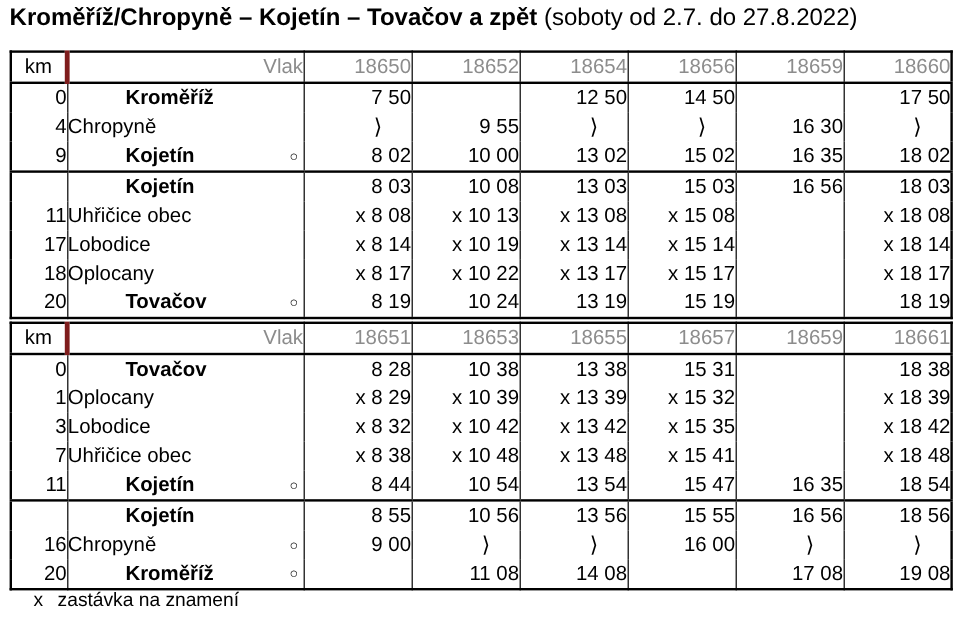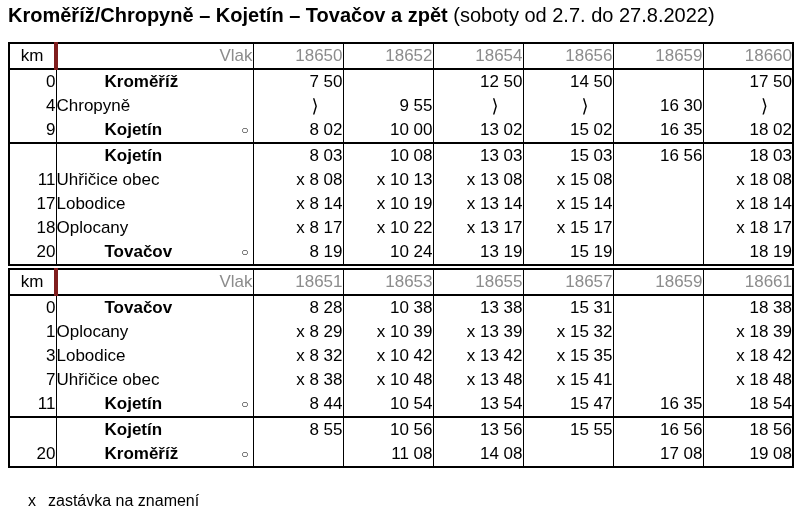--- a/index.html
+++ b/index.html
@@ -292,20 +292,30 @@
           <td class="km"></td>
           <td class="station"><span class="st-name bold">Kojetín</span></td>
           <td class="time">8 55</td>
           <td class="time">10 56</td>
           <td class="time">13 56</td>
           <td class="time">15 55</td>
           <td class="time">16 56</td>
           <td class="time">18 56</td>
         </tr>
         <tr>
+          <td class="km">16</td>
+          <td class="station"><span class="st-circle">○</span><span class="st-name">Chropyně</span></td>
+          <td class="time">9 00</td>
+          <td class="time pass">⟩</td>
+          <td class="time pass">⟩</td>
+          <td class="time">16 00</td>
+          <td class="time pass">⟩</td>
+          <td class="time pass">⟩</td>
+        </tr>
+        <tr>
           <td class="km">20</td>
           <td class="station"><span class="st-circle">○</span><span class="st-name bold">Kroměříž</span></td>
           <td class="time"></td>
           <td class="time">11 08</td>
           <td class="time">14 08</td>
           <td class="time"></td>
           <td class="time">17 08</td>
           <td class="time">19 08</td>
         </tr>
       </tbody>

